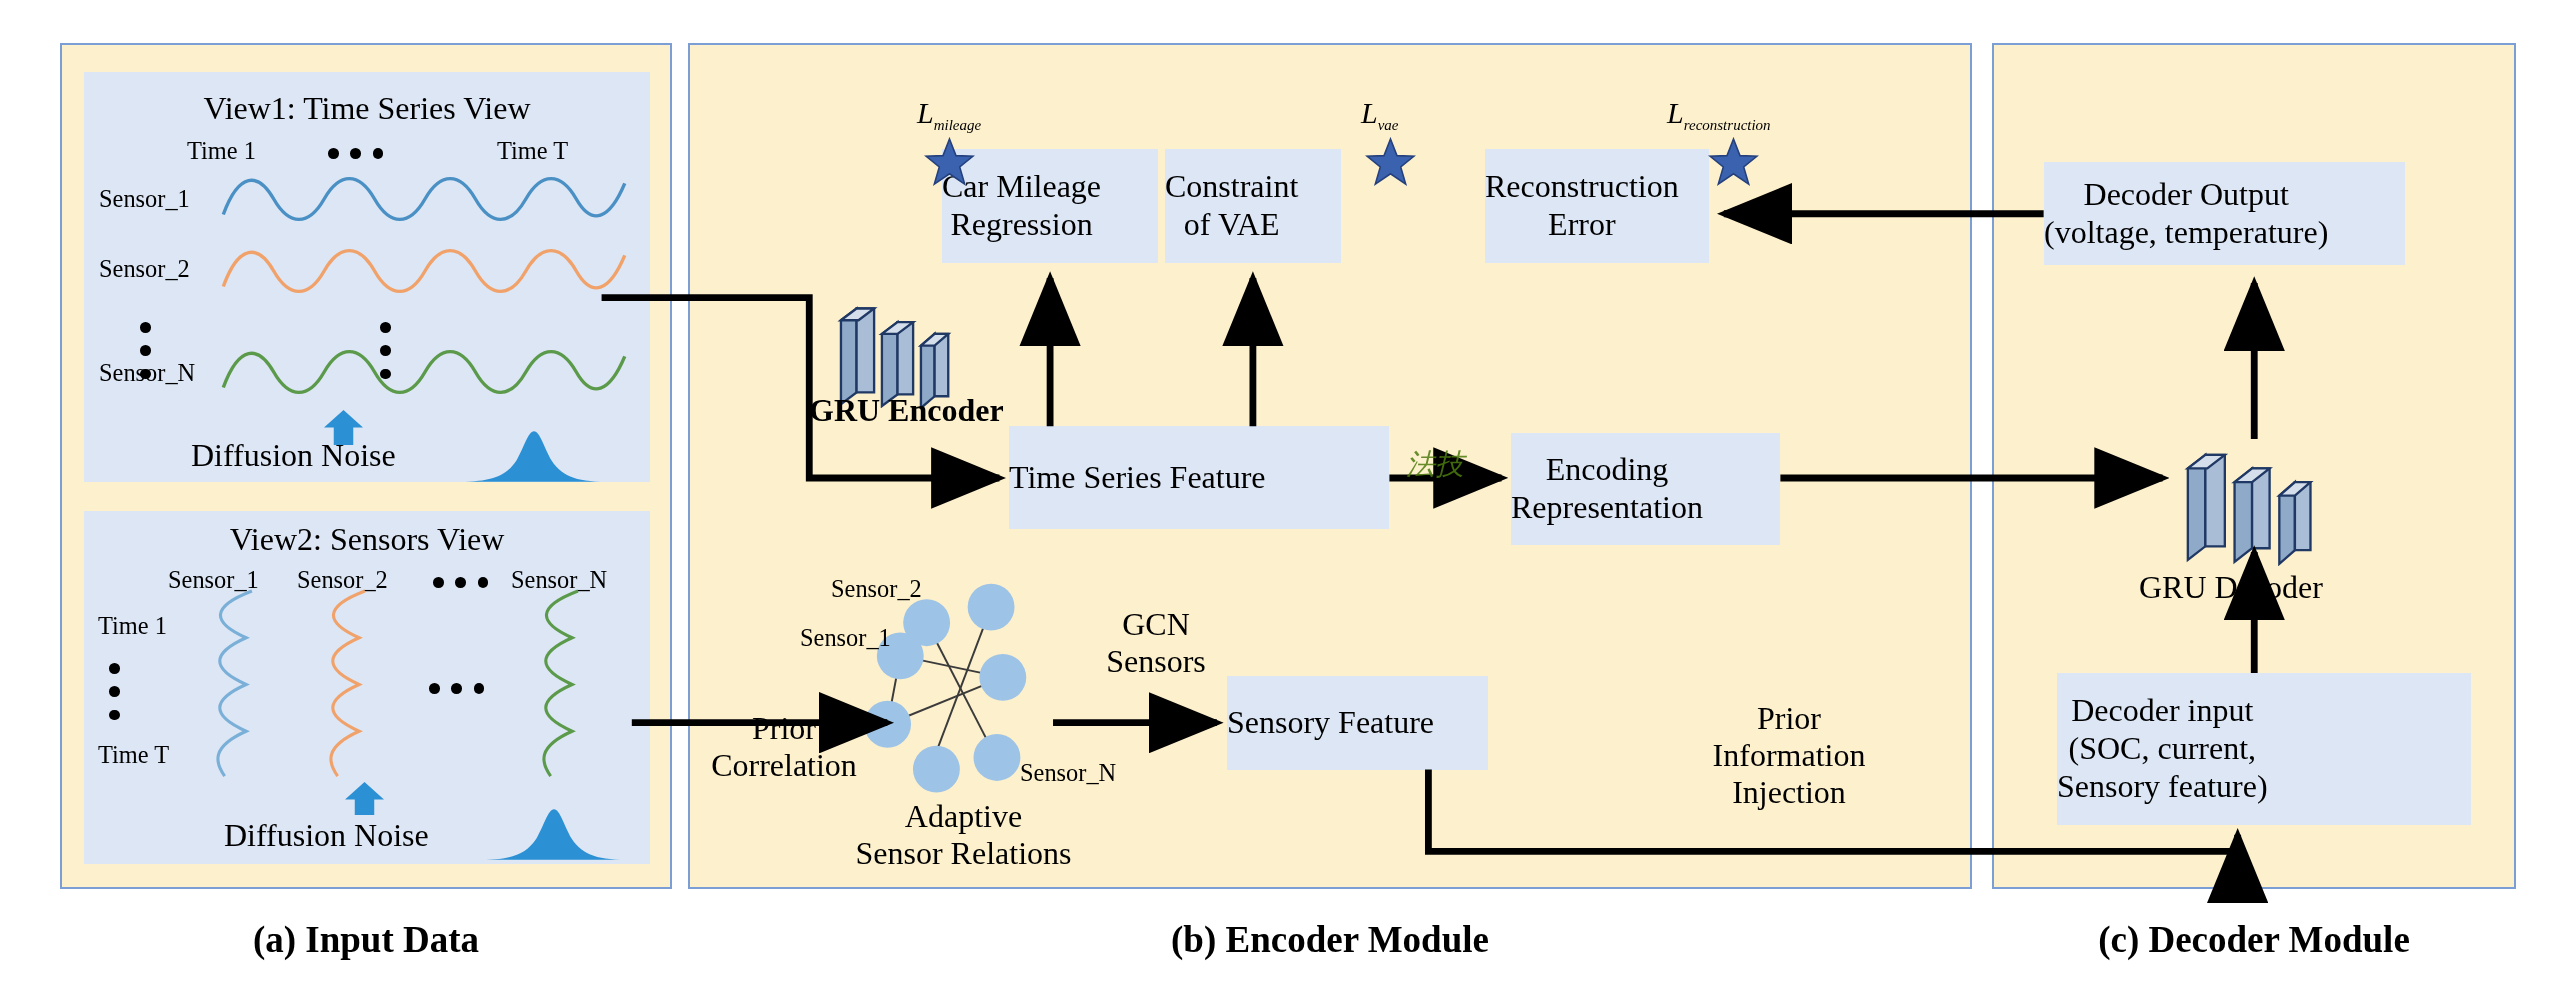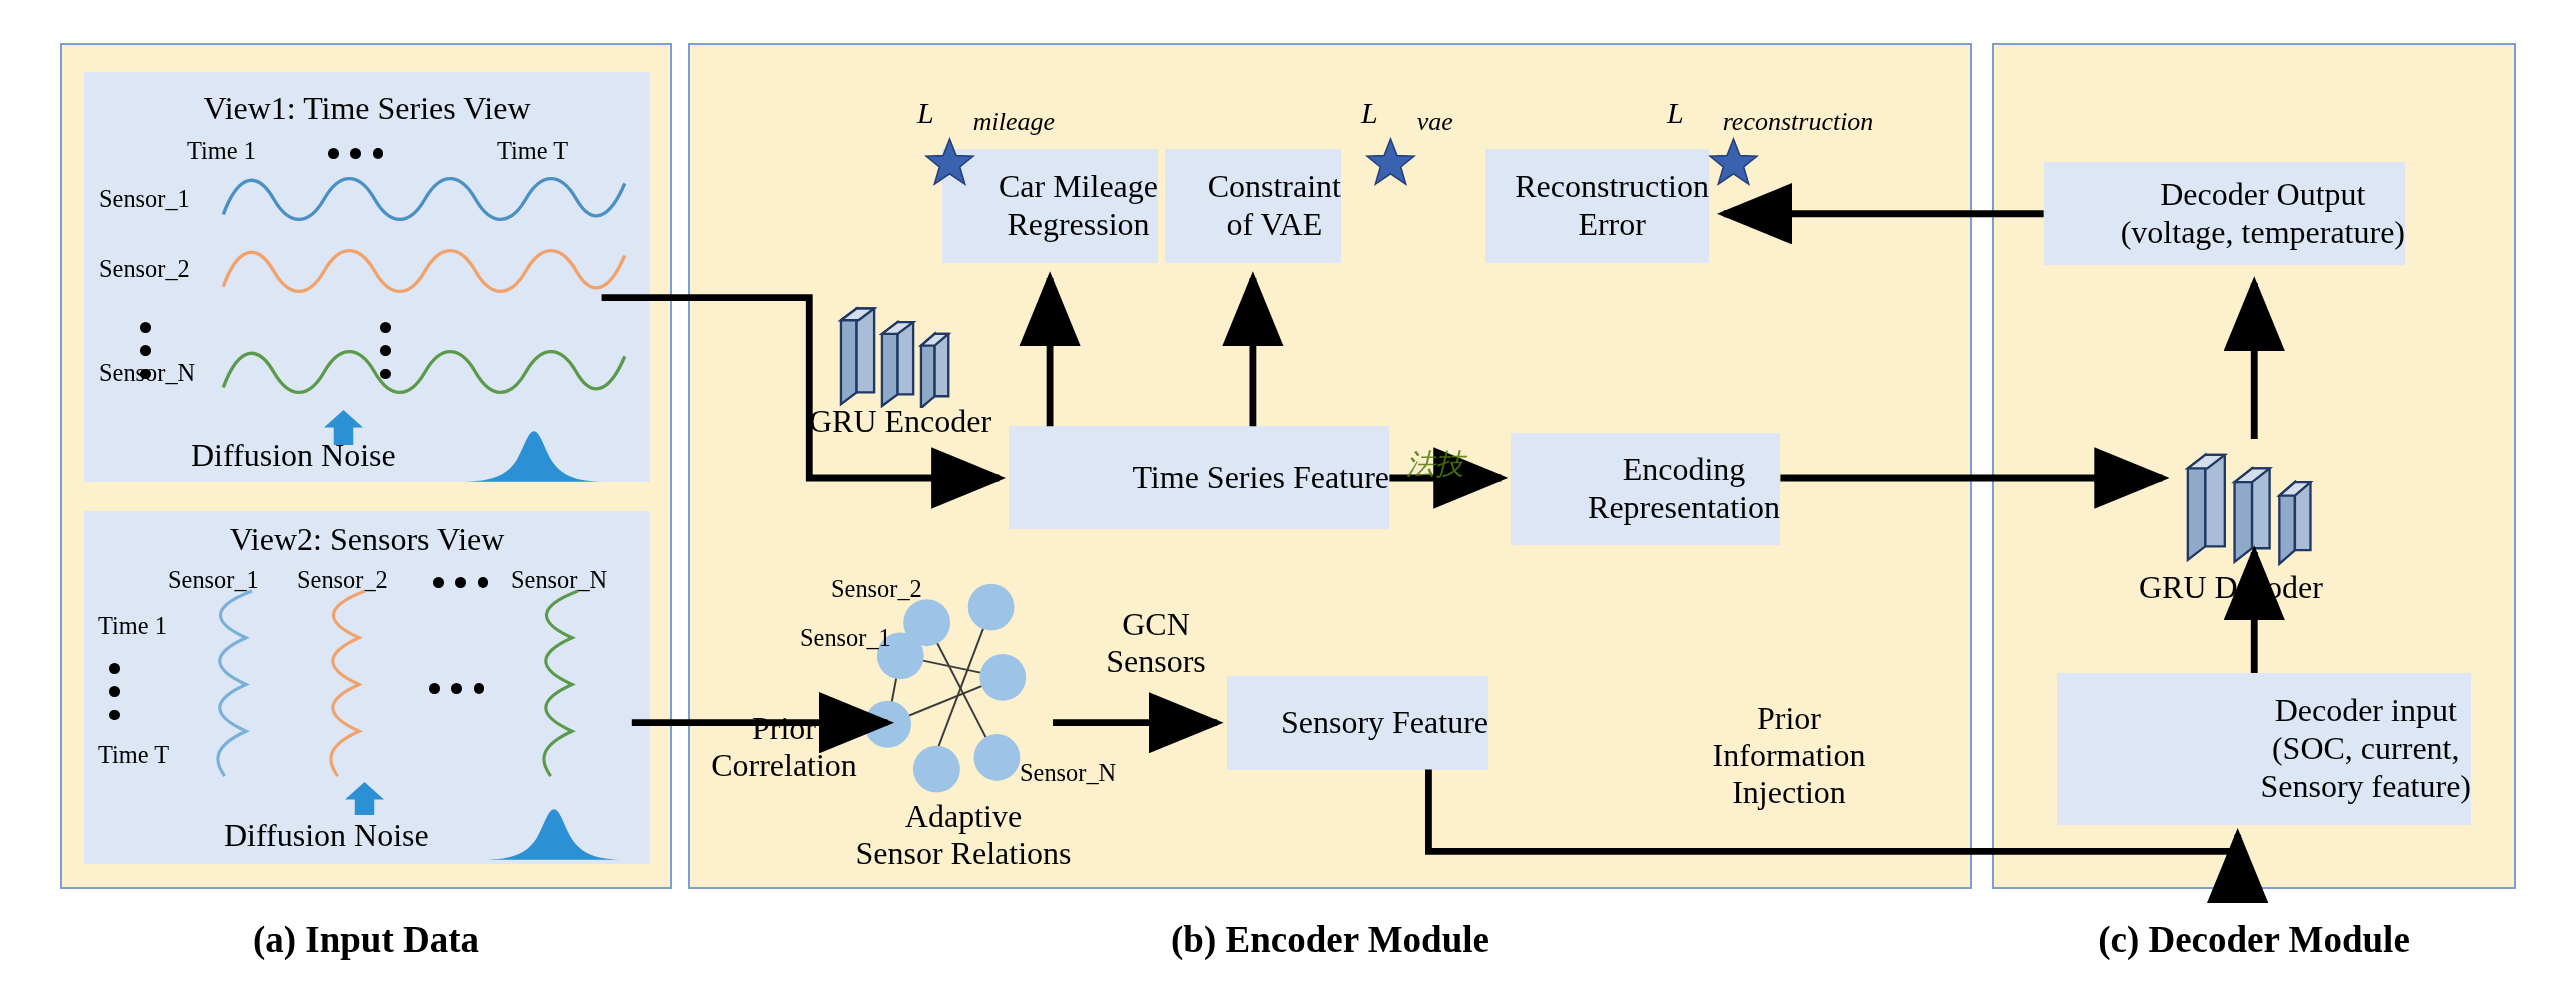--- a/index.html
+++ b/index.html
@@ -12,29 +12,29 @@
   #panel-decoder{left:1992px;top:43px;width:524px;height:846px;}
 
   .viewbox{position:absolute;background:#dce6f4;box-sizing:border-box;}
   #view1{left:84px;top:72px;width:566px;height:410px;}
   #view2{left:84px;top:511px;width:566px;height:353px;}
 
   .ttl{position:absolute;text-align:center;font-size:32px;white-space:nowrap;}
   .lbl{position:absolute;font-size:24.4px;white-space:nowrap;}
 
   .box{position:absolute;background:#dce6f4;display:flex;align-items:center;
-       justify-content:flex-end;text-align:center;font-size:32px;line-height:1.18;
+       justify-content:flex-start;text-align:center;font-size:32px;line-height:1.18;
        box-sizing:border-box;}
 
   .caption{position:absolute;font-size:37px;font-weight:bold;text-align:center;white-space:nowrap;}
 
   .flow{position:absolute;left:0;top:0;width:2576px;height:993px;pointer-events:none;}
   .wavesvg{position:absolute;}
   .lossname{position:absolute;font-size:30px;font-style:italic;white-space:nowrap;}
-  .lossname sub{font-size:26px;margin-left:39px;}
+  .lossname sub{font-size:15px;}
   .starwrap{position:absolute;}
   .dots3{position:absolute;display:flex;gap:11.7px;align-items:center;}
   .dots3 i{display:block;width:10.7px;height:10.7px;border-radius:50%;background:#000;}
   .dotsv{position:absolute;display:flex;flex-direction:column;gap:12.7px;align-items:center;}
   .dotsv i{display:block;width:10.7px;height:10.7px;border-radius:50%;background:#000;}
   .wm{position:absolute;font-size:29px;color:#4d7c0f;opacity:.85;font-style:italic;}
 </style>
 </head>
 <body>
 
@@ -177,21 +177,21 @@
       <polygon points="22,20 40,20 40,106 22,106" fill="#a9bdd6"></polygon>
       <polygon points="6,32 22,20 40,20 24,32" fill="#d5dfec"></polygon>
       <polygon points="48,46 64,34 64,108 48,120"></polygon>
       <polygon points="64,34 80,34 80,108 64,108" fill="#a9bdd6"></polygon>
       <polygon points="48,46 64,34 80,34 64,46" fill="#d5dfec"></polygon>
       <polygon points="88,58 102,46 102,110 88,122"></polygon>
       <polygon points="102,46 116,46 116,110 102,110" fill="#a9bdd6"></polygon>
       <polygon points="88,58 102,46 116,46 102,58" fill="#d5dfec"></polygon>
     </g>
   </svg>
-  <div class="ttl" style="left:809px;top:403px;">GRU Encoder</div>
+  <div class="ttl" style="left:809px;top:392px;font-weight:bold;">GRU Encoder</div>
 
   <div class="ttl" style="left:1068px;top:606px;width:176px;white-space:pre-line;line-height:1.16;">GCN
 Sensors</div>
 
   <div class="ttl" style="left:696px;top:710px;width:176px;white-space:pre-line;line-height:1.16;text-align:center;">Prior
 Correlation</div>
 
   <div class="ttl" style="left:1677px;top:700px;width:224px;white-space:pre-line;line-height:1.16;text-align:center;">Prior
 Information
 Injection</div>

